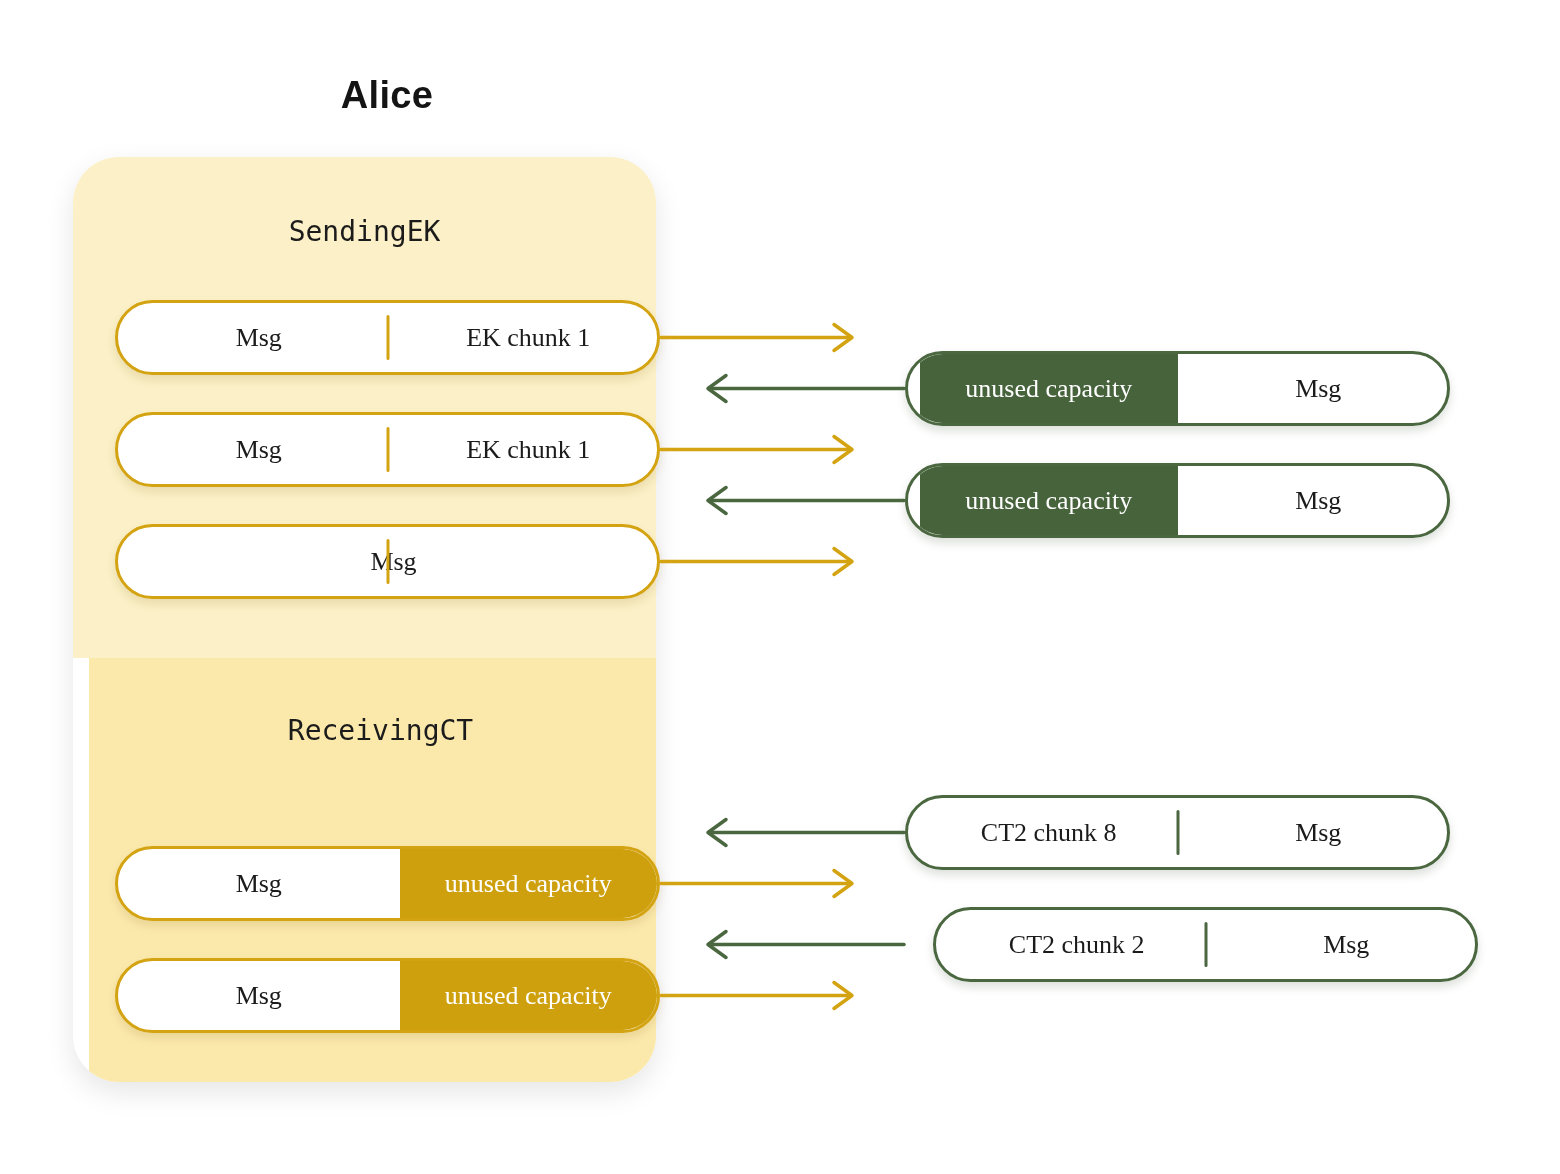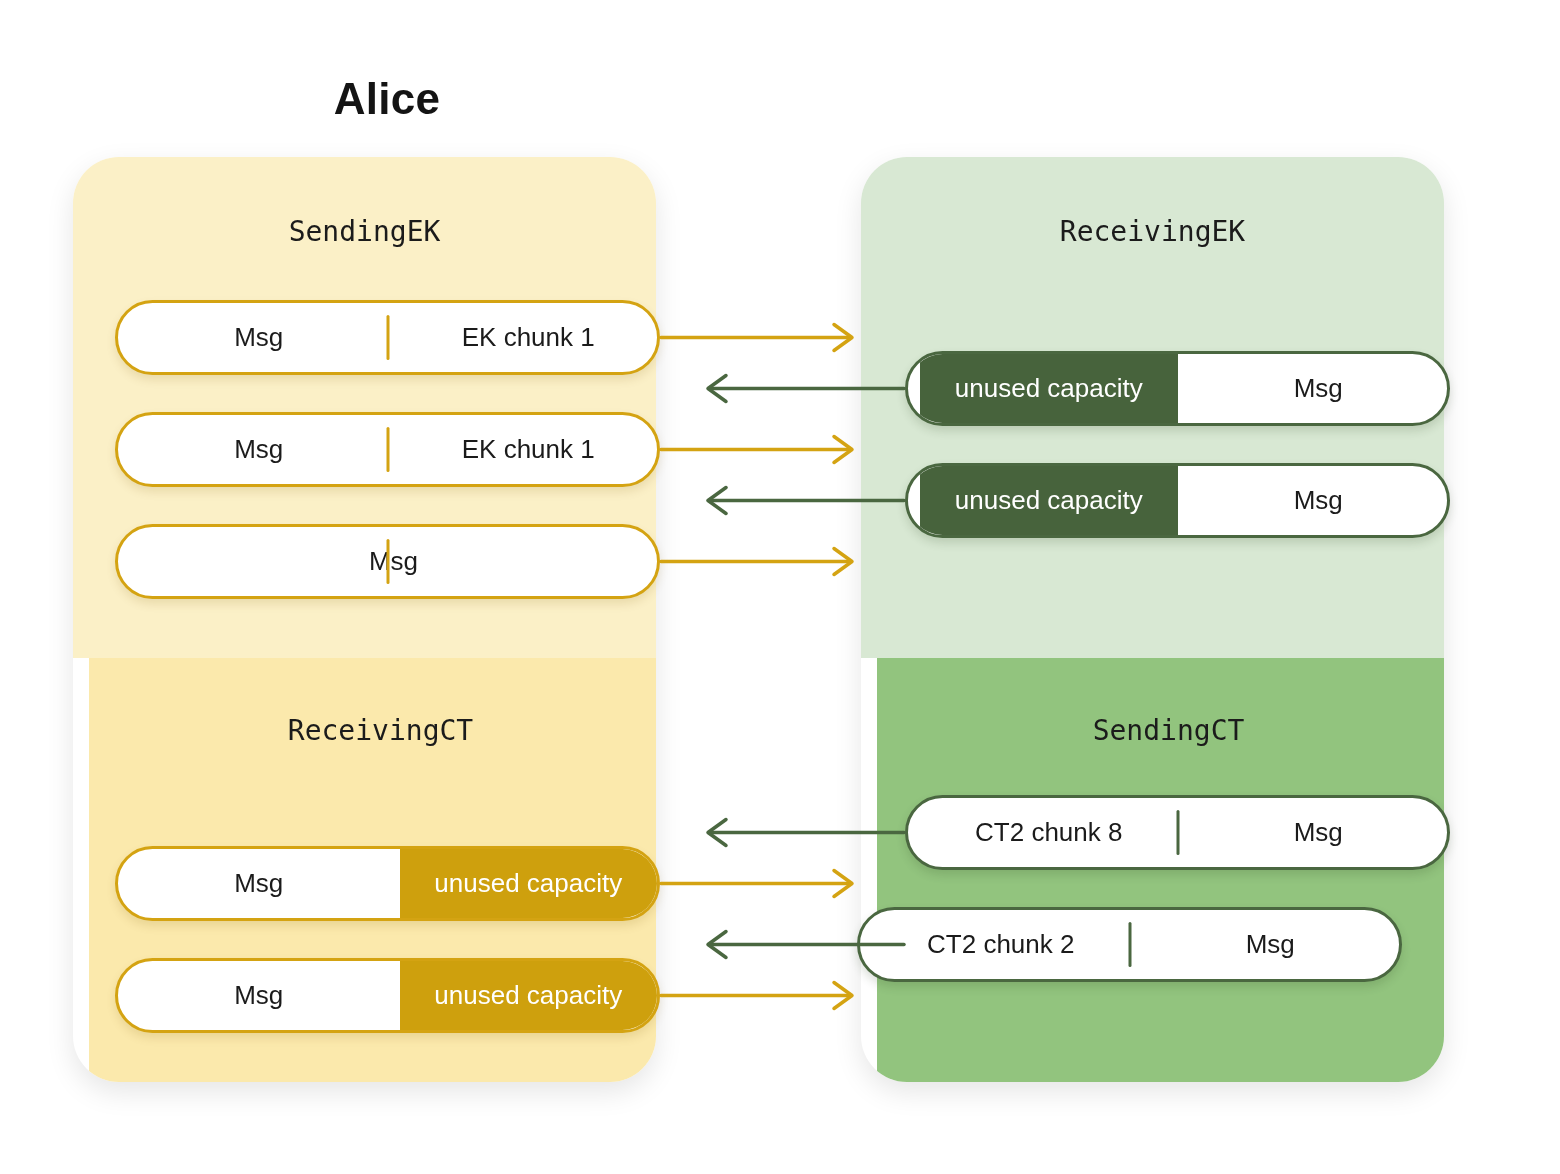--- a/index.html
+++ b/index.html
@@ -14,21 +14,21 @@
     --text-dark: #1B1B1B;
     --text-light: #FFFFFF;
   }
   html, body { margin:0; padding:0; background:#FFFFFF; }
   .canvas {
     position:relative; width:1560px; height:1174px; overflow:hidden;
     background:#FFFFFF; font-family:"Liberation Sans", sans-serif;
   }
   .title {
     position:absolute; top:74px; width:628px; text-align:center;
-    font-size:44px; font-weight:600; color:#141414; letter-spacing:0.3px;
+    font-size:38px; font-weight:600; color:#141414; letter-spacing:0.3px;
   }
   .title.alice { left:73px; }
   .title.bob   { left:861px; }
 
   .panel {
     position:absolute; top:157px; width:547px; height:925px;
     border-radius:46px; overflow:hidden;
     box-shadow:0 10px 28px rgba(0,0,0,0.10);
     padding-left:36px;
   }
@@ -54,42 +54,42 @@
   .pill {
     position:absolute; width:545px; height:75px; border-radius:38px;
     display:flex; overflow:hidden; box-sizing:border-box; background:#FFFFFF;
   }
   .pill.gold-border  { border:3px solid var(--gold);
                        box-shadow:0 5px 10px rgba(125,95,10,0.14); }
   .pill.green-border { border:3px solid var(--green-stroke);
                        box-shadow:0 5px 10px rgba(35,60,25,0.16); }
   .half {
     flex:1 1 0; display:flex; align-items:center; justify-content:center;
-    font-family:Liberation Sans, sans-serif;
+    font-family:Liberation Serif, serif;
     font-size:26px; font-weight:500; color:var(--text-dark); white-space:nowrap;margin-left:12px;
   }
   .half.fill-gold  { background:var(--gold-fill);  color:var(--text-light); }
   .half.fill-green { background:var(--green-dark); color:var(--text-light); }
   .vdiv {
     position:absolute; left:50%; top:12px; bottom:12px; width:3px;
     transform:translateX(-50%); border-radius:2px;
   }
   .vdiv.gold  { background:var(--gold); }
   .vdiv.green { background:var(--green-stroke); }
 
   
   .p-a1 { left:115px; top:300px; }
   .p-a2 { left:115px; top:412px; }
   .p-a3 { left:115px; top:524px; }
   .p-a4 { left:115px; top:846px; }
   .p-a5 { left:115px; top:958px; }
   .p-b1 { left:905px; top:351px; }
   .p-b2 { left:905px; top:463px; }
   .p-b3 { left:905px; top:795px; }
-  .p-b4 { left:857px; top:907px; }
+  .p-b4 { left:933px; top:907px; }
 
   svg.arrows { position:absolute; left:0; top:0; pointer-events:none; }
   svg.arrows path { fill:none; stroke-width:3.5; stroke-linecap:round; stroke-linejoin:round; }
   .arrow-gold  path { stroke:var(--gold); }
   .arrow-green path { stroke:var(--green-stroke); }
 </style>
 </head>
 <body>
 
 <div class="canvas">
@@ -98,28 +98,20 @@
 
   <div class="panel alice">
     <div class="section sec-top bg-yellow-light">
       <div class="section-label">SendingEK</div>
     </div>
     <div class="section sec-bottom bg-yellow">
       <div class="section-label">ReceivingCT</div>
     </div>
   </div>
 
-  <div class="panel bob">
-    <div class="section sec-top bg-green-light">
-      <div class="section-label">ReceivingEK</div>
-    </div>
-    <div class="section sec-bottom bg-green">
-      <div class="section-label">SendingCT</div>
-    </div>
-  </div>
 
   <div class="pill gold-border p-a1">
     <div class="half">Msg</div>
     <div class="vdiv gold"></div>
     <div class="half">EK chunk 1</div>
   </div>
   <div class="pill gold-border p-a2">
     <div class="half">Msg</div>
     <div class="vdiv gold"></div>
     <div class="half">EK chunk 1</div>

